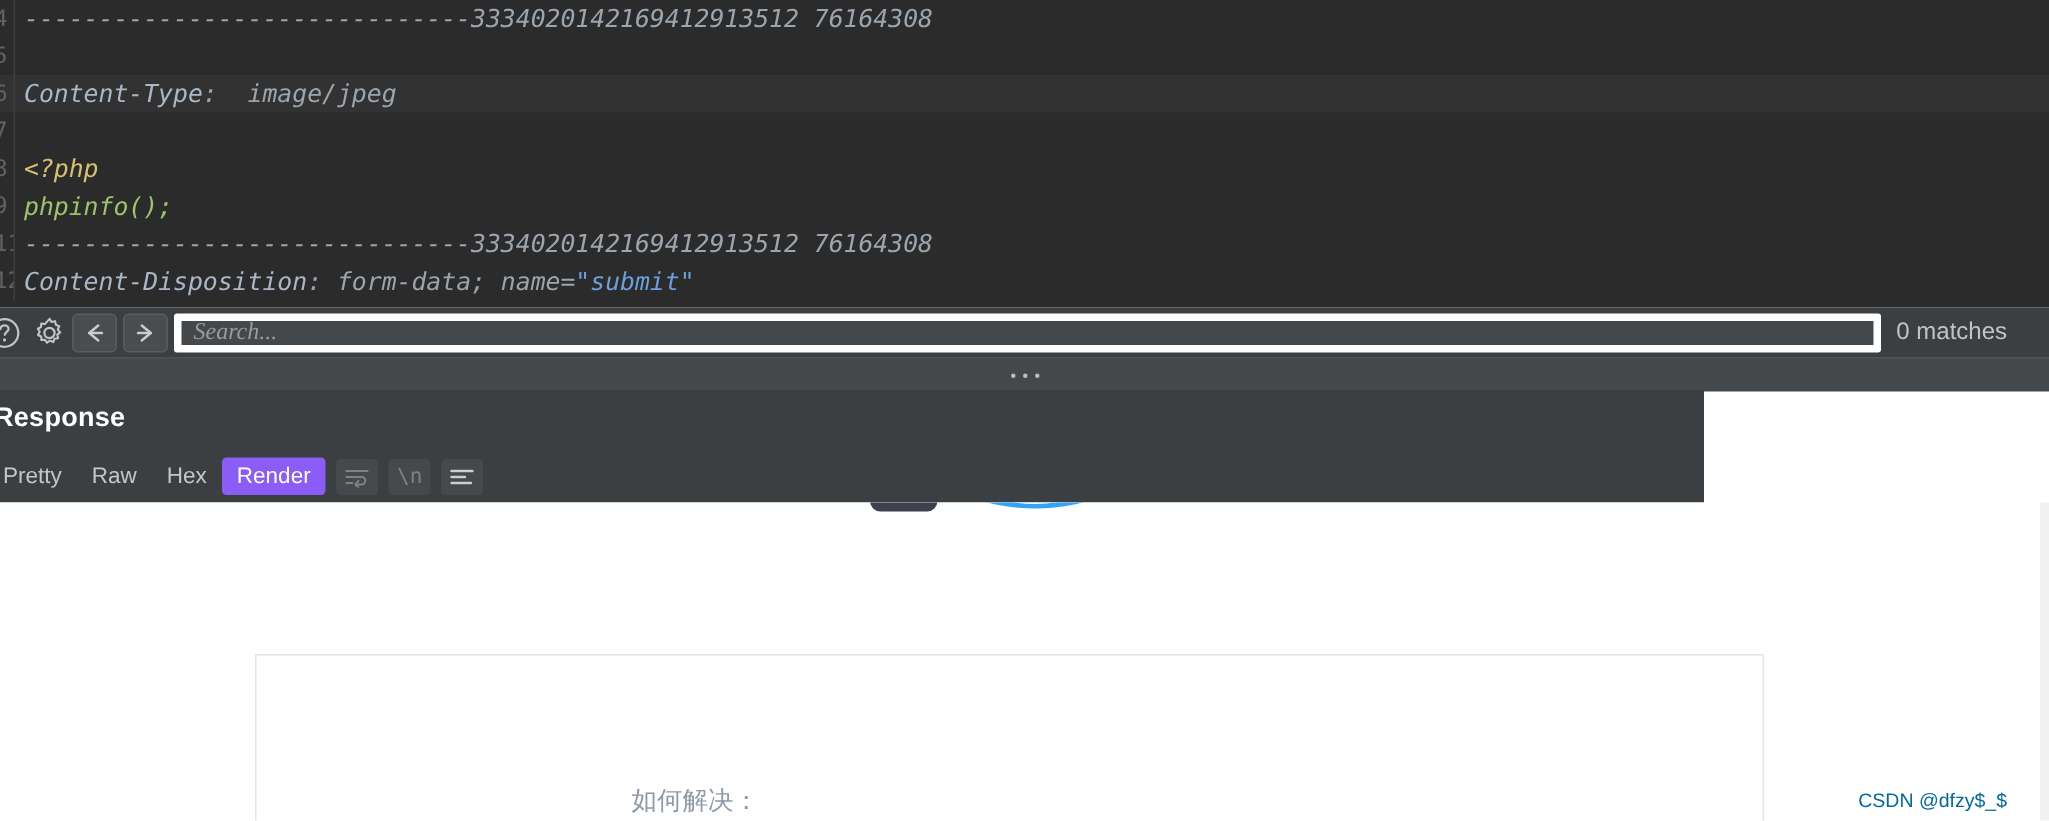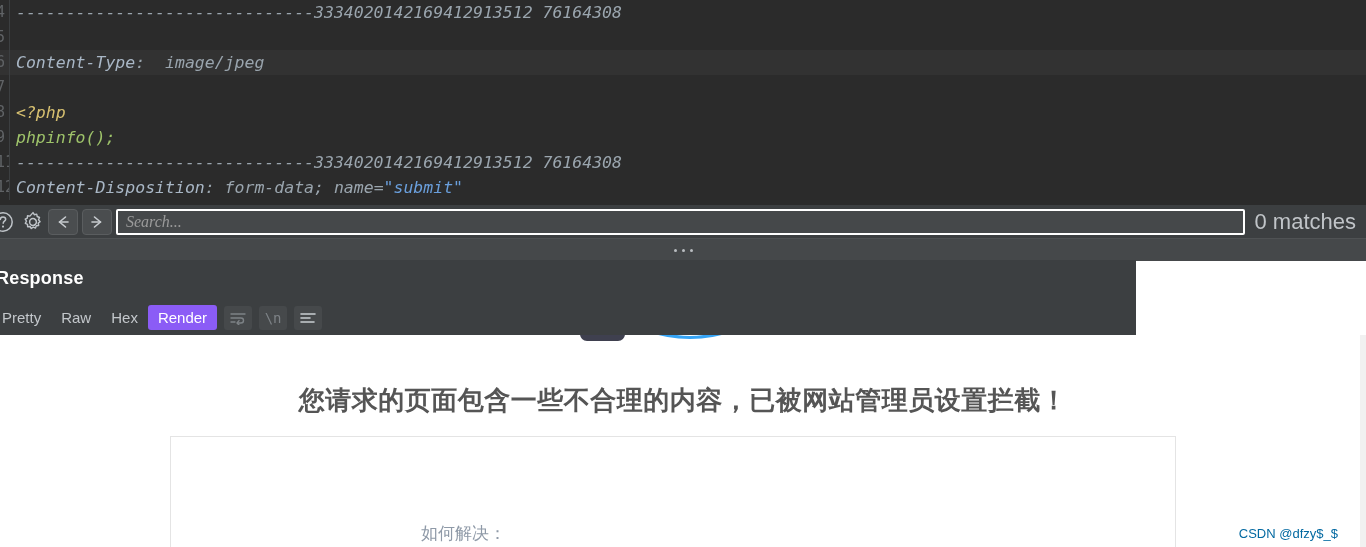--- a/index.html
+++ b/index.html
@@ -92,38 +92,38 @@
     display: flex; align-items: center; justify-content: center;
     color: #c8ccd0;
     margin-right: 4px;
     box-sizing: border-box;
     flex: none;
   }
   .search-input {
     flex: 1;
     height: 26px;
     background: #45484a;
-    border: 2px solid #ffffff;
+    border: 5px solid #ffffff;
     border-radius: 2px;
     box-sizing: border-box;
     display: flex;
     align-items: center;
     padding-left: 8px;
     margin-right: 10px;
   }
   .search-input .ph {
     font-family: "Liberation Serif", serif;
     font-style: italic;
     font-size: 16px;
     color: #9a9a9a;
   }
   .matches {
     color: #c0c4c8;
-    font-size: 22px;
-    padding-right: 10px;
+    font-size: 16px;
+    padding-right: 28px;
     white-space: nowrap;
     flex: none;
   }
 
   
   .drag-strip {
     position: absolute;
     left: 0; top: 238px;
     width: 1366px; height: 22px;
     background: #45484a;
@@ -346,21 +346,20 @@
     </div>
 </div>
 
 <div class="render-area">
   <div class="glyph-strip">
     <div class="glyph-dark"></div>
     <div class="glyph-blue"></div>
     <div class="glyph-blue-inner"></div>
   </div>
 
-  <div class="blocked-title">您请求的页面包含一些不合理的内容，已被网站管理员设置拦截！</div>
 
   <div class="info-card">
     <div class="info-line l2">如何解决：</div>
   </div>
 
   <div class="watermark">CSDN @dfzy$_$</div>
 </div>
 <div class="scrollbar-right"></div>
 
 </body></html>

